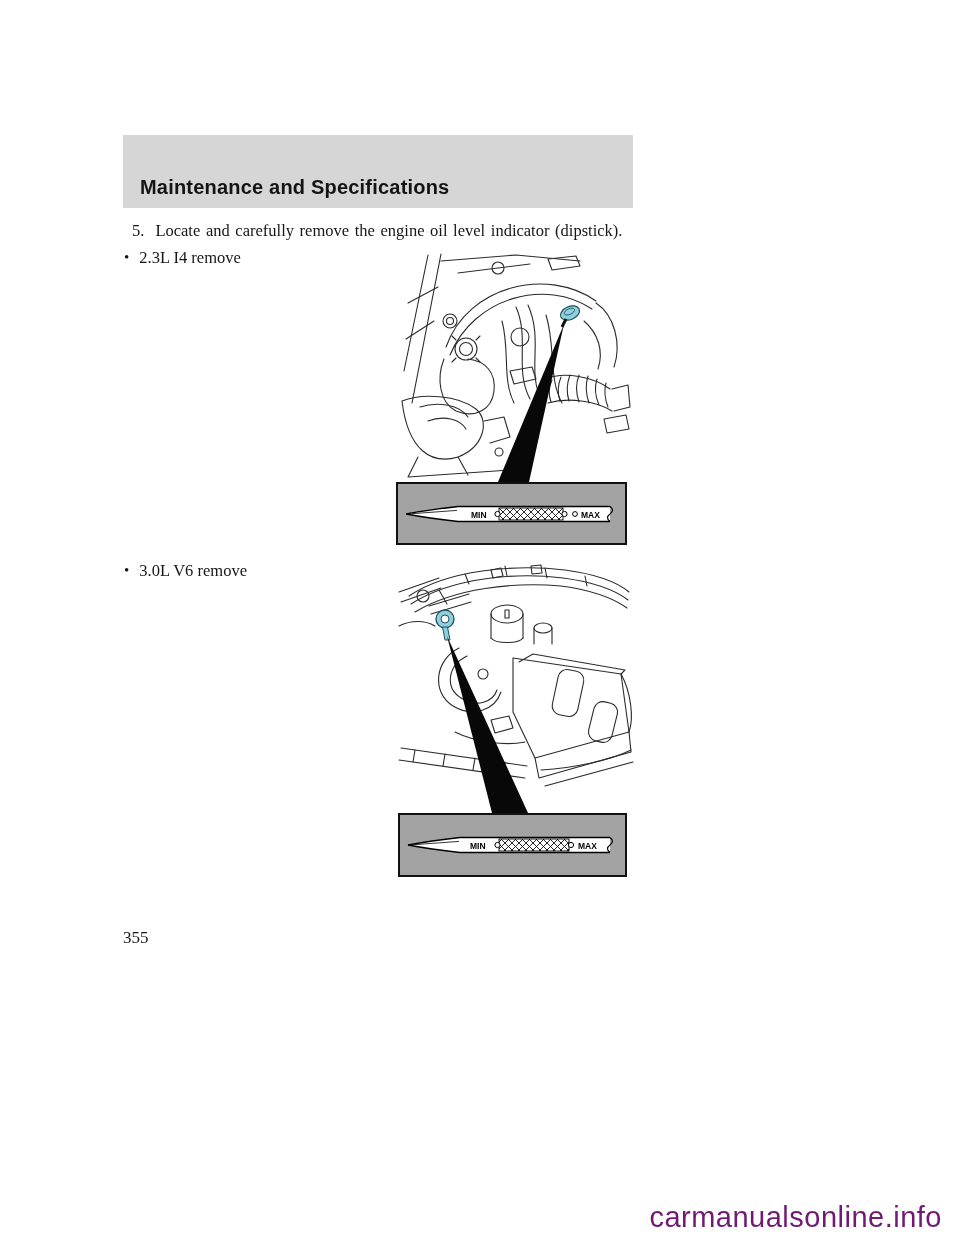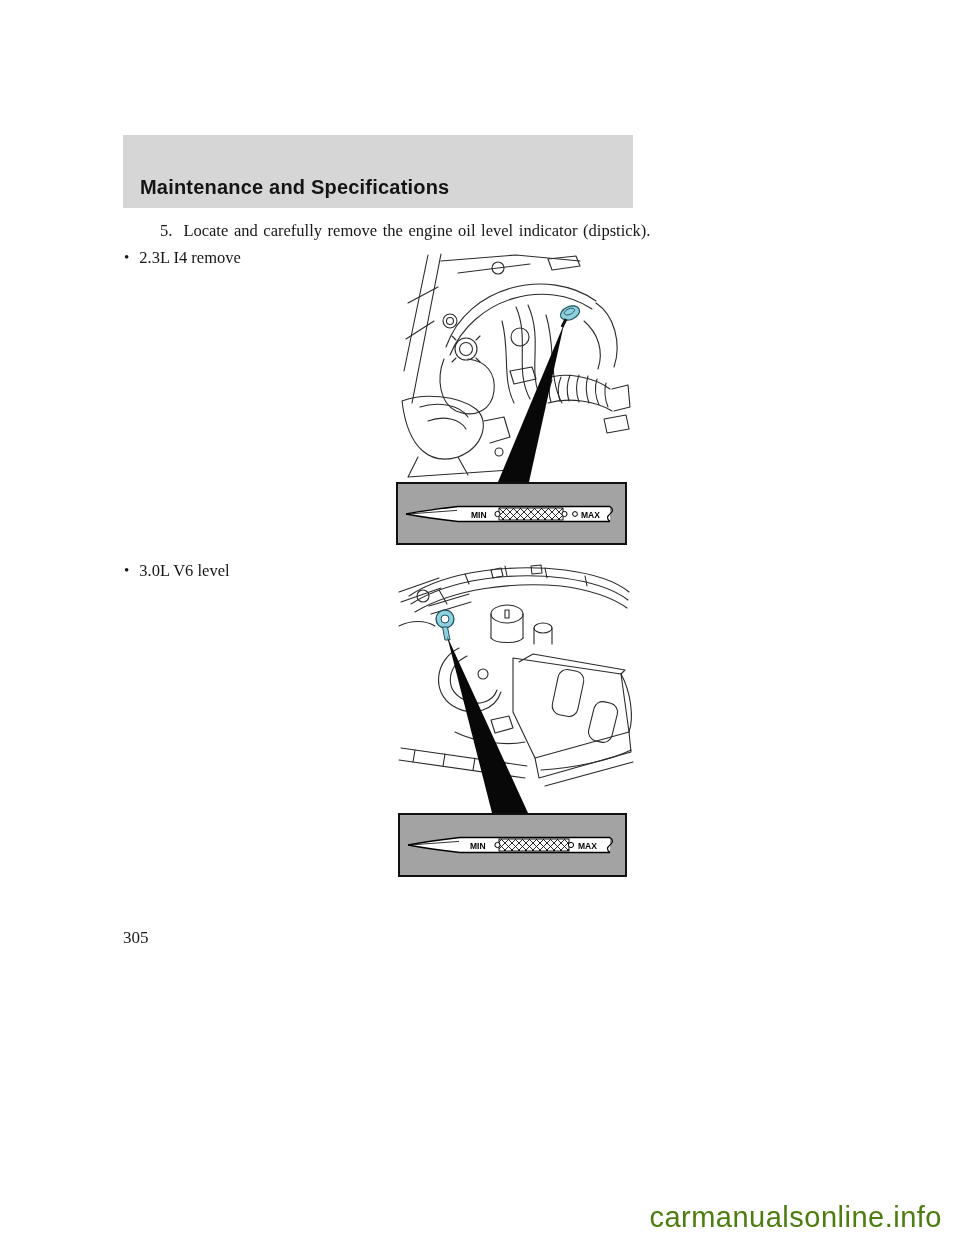--- a/index.html
+++ b/index.html
@@ -16,21 +16,21 @@
     background:#d6d6d6;
   }
   .page-title{
     position:absolute;left:17px;bottom:9px;
     font-family:"Liberation Sans", sans-serif;
     font-weight:bold;font-size:20px;color:#141414;
     white-space:nowrap;letter-spacing:0.2px;
   }
   .step-line{
     position:absolute;left:132px;top:221px;
-    font-size:16.5px;white-space:nowrap;word-spacing:1.5px;margin-left:28px;
+    font-size:16.5px;white-space:nowrap;word-spacing:1.5px;
   }
   .step-number{display:inline-block;margin-right:11px;}
   .bullet-row{
     position:absolute;left:124px;
     font-size:16.5px;white-space:nowrap;
   }
   .bullet-row.first{top:248px;}
   .bullet-row.second{top:561px;}
   .bullet-marker{display:inline-block;margin-right:10px;font-size:15px;vertical-align:1px;}
   .engine-art{position:absolute;}
@@ -143,21 +143,21 @@
       <circle cx="99.5" cy="30" r="2.6" fill="#fff" stroke="#000" stroke-width="1"></circle>
       <circle cx="166.5" cy="30" r="2.6" fill="#fff" stroke="#000" stroke-width="1"></circle>
       <text x="73" y="33.5" font-size="8.5" fill="#000">MIN</text>
       <circle cx="177" cy="30" r="2.4" fill="#fff" stroke="#000" stroke-width="1"></circle>
       <text x="183" y="33.5" font-size="8.5" fill="#000">MAX</text>
       <path d="M212,22.5 q5,3.7 0,7.5 q-5,3.7 0,7.5" stroke="#000" stroke-width="1.2" fill="none"></path>
     </svg>
   </div>
 
   <div class="bullet-row second">
-    <span class="bullet-marker">•</span><span>3.0L V6 level</span>
+    <span class="bullet-marker">•</span><span>3.0L V6 remove</span>
   </div>
 
   <svg class="engine-art v6" viewBox="0 0 240 251">
     <g stroke="#2b2b2b" stroke-width="1.1" fill="none" stroke-linecap="round" stroke-linejoin="round">
       <path d="M14,34 C 52,8 120,2 170,8 C 200,12 222,20 234,30"></path>
       <path d="M16,42 C 56,16 120,10 168,16 C 198,20 220,28 233,38"></path>
       <path d="M20,50 C 60,26 118,20 166,24 C 196,28 218,36 232,46"></path>
       <path d="M70,12 l4,10 M110,4 l2,10 M150,6 l2,10 M190,14 l2,10"></path>
       <path d="M96,8 l10,-2 l2,8 l-10,2 z"></path>
       <path d="M136,4 l10,-1 l1,8 l-10,1 z"></path>
@@ -202,17 +202,17 @@
       <path d="M14,29.7 L59,26.4" stroke="#000" stroke-width="0.8" fill="none"></path>
       <rect x="99" y="24" width="70" height="12" fill="url(#xhatch)" stroke="#000" stroke-width="0.9"></rect>
       <text x="70" y="33.5" font-size="8.5" fill="#000">MIN</text>
       <circle cx="97.5" cy="30" r="2.6" fill="#fff" stroke="#000" stroke-width="1"></circle>
       <circle cx="171" cy="30" r="2.6" fill="#fff" stroke="#000" stroke-width="1"></circle>
       <text x="178" y="33.5" font-size="8.5" fill="#000">MAX</text>
       <path d="M210,22.5 q5,3.7 0,7.5 q-5,3.7 0,7.5" stroke="#000" stroke-width="1.2" fill="none"></path>
     </svg>
   </div>
 
-  <div class="page-number">305</div>
-
-  <div class="watermark" style="color: #4d7c0f;">carmanualsonline.info</div>
+  <div class="page-number">355</div>
+
+  <div class="watermark" style="color: #701a75;">carmanualsonline.info</div>
 
 </div>
 
 </body></html>

